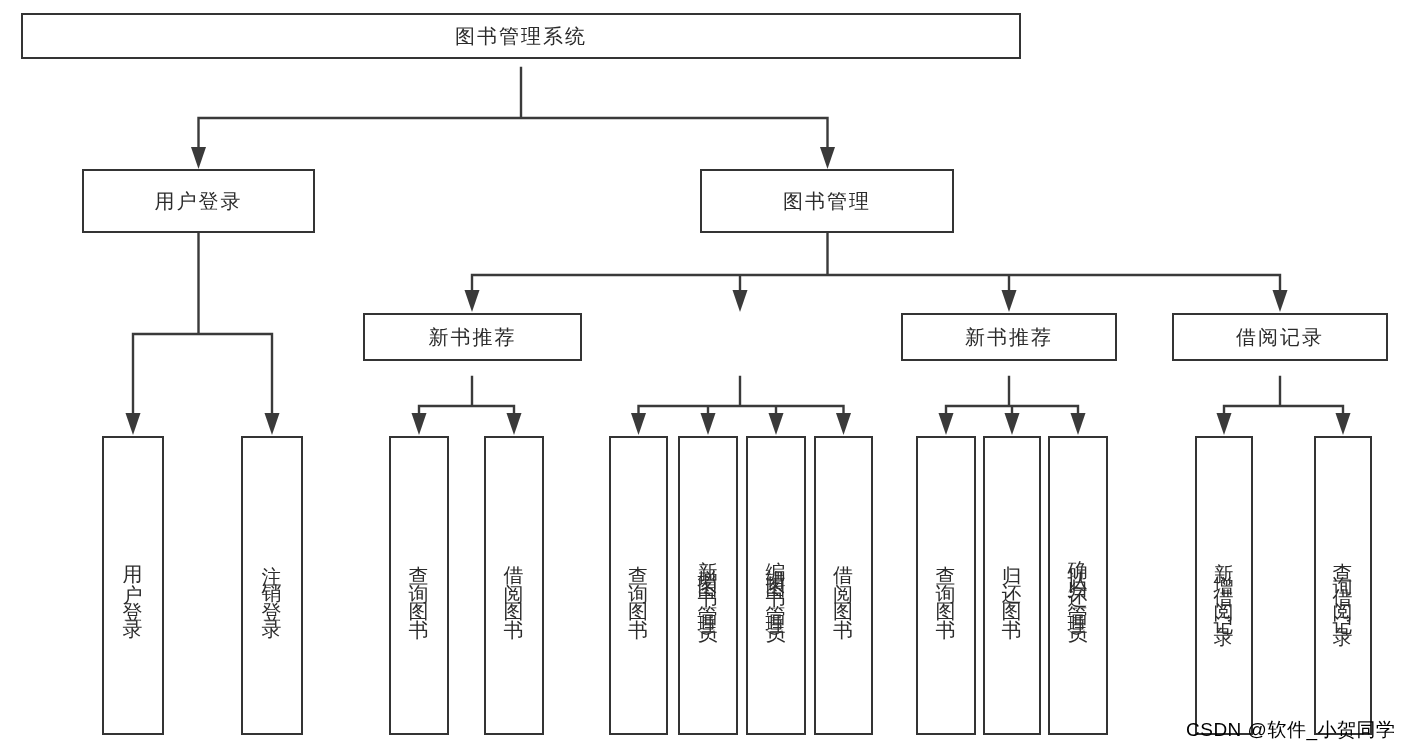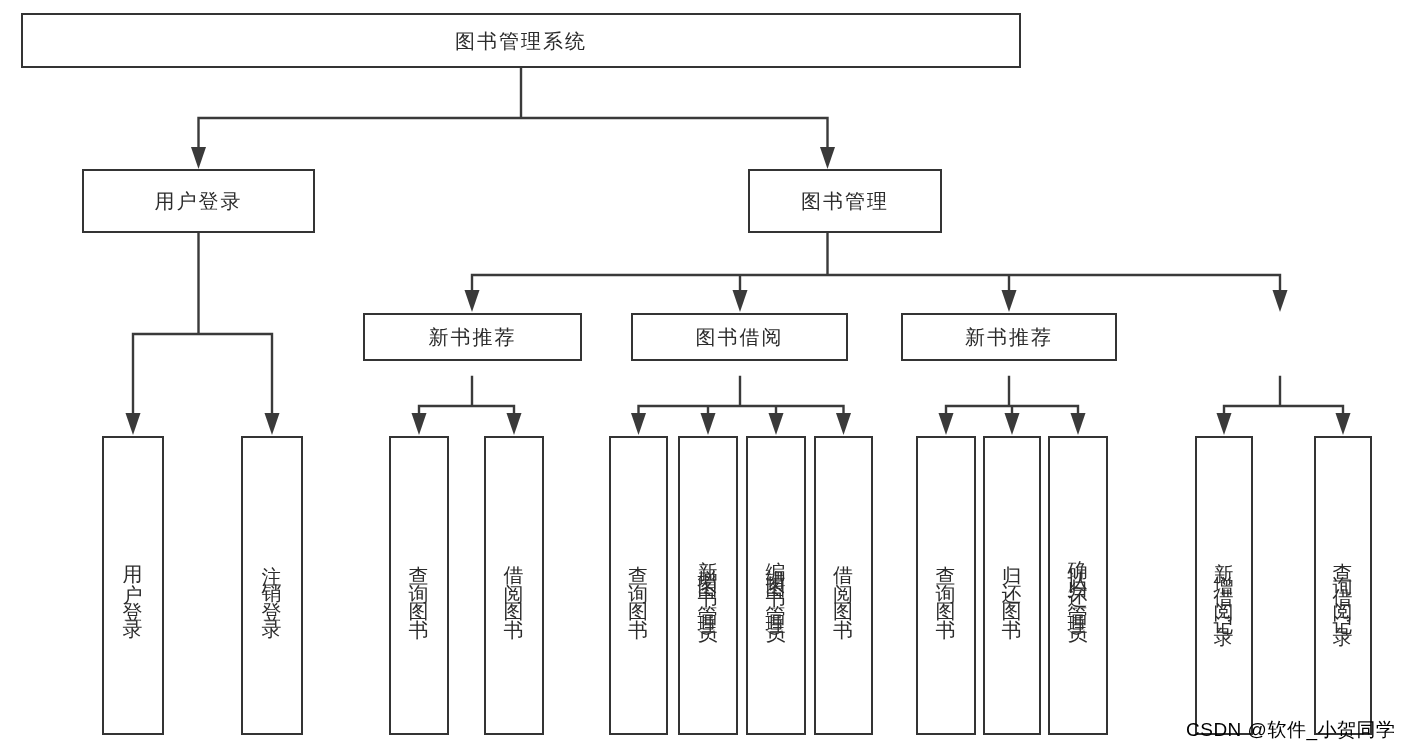--- a/index.html
+++ b/index.html
@@ -23,21 +23,21 @@
     background: #ffffff;
     display: flex;
     align-items: center;
     justify-content: center;
     color: #2b2b2b;
     font-size: 20px;
     letter-spacing: 2px;
     z-index: 1;
     line-height: 1;
   }
-  .root { left: 21px; top: 13px; width: 1000px; height: 55px; }
+  .root { left: 21px; top: 13px; width: 1000px; height: 46px; }
   .l2   { top: 169px; height: 64px; }
   .l3   { top: 313px; height: 48px; }
   .leaf {
     top: 436px; height: 299px;
     writing-mode: vertical-rl;
     text-orientation: mixed;
   }
   .ls-wide   { letter-spacing: 18px; }
   .ls-mid    { letter-spacing: 13px; }
   .ls-narrow { letter-spacing: 9px; }
@@ -95,25 +95,25 @@
     <g>
       <path d="M1280,377 V406 M1224,406 H1343 M1224,406 V416 M1343,406 V416"></path>
       <polygon points="1216.5,413 1231.5,413 1224,435" fill="#3a3a3a" stroke="none"></polygon>
       <polygon points="1335.5,413 1350.5,413 1343,435" fill="#3a3a3a" stroke="none"></polygon>
     </g>
   </svg>
 
   <div class="node root">图书管理系统</div>
 
   <div class="node l2" style="left:82px;width:233px">用户登录</div>
-  <div class="node l2" style="left:748px;width:194px">图书管理</div>
+  <div class="node l2" style="left:700px;width:254px">图书管理</div>
 
   <div class="node l3" style="left:363px;width:219px">新书推荐</div>
-  <div class="node l3" style="left:631px;width:217px">图书借阅</div>
   <div class="node l3" style="left:901px;width:216px">新书推荐</div>
+  <div class="node l3" style="left:1172px;width:216px">借阅记录</div>
 
   <div class="node leaf ls-wide" style="left:102px;width:62px">用户登录</div>
   <div class="node leaf ls-wide" style="left:241px;width:62px">注销登录</div>
 
   <div class="node leaf ls-wide" style="left:389px;width:60px">查询图书</div>
   <div class="node leaf ls-wide" style="left:484px;width:60px">借阅图书</div>
 
   <div class="node leaf ls-wide" style="left:609px;width:59px">查询图书</div>
   <div class="node leaf ls-narrow" style="left:678px;width:60px">新增图书（管理员）</div>
   <div class="node leaf ls-narrow" style="left:746px;width:60px">编辑图书（管理员）</div>

